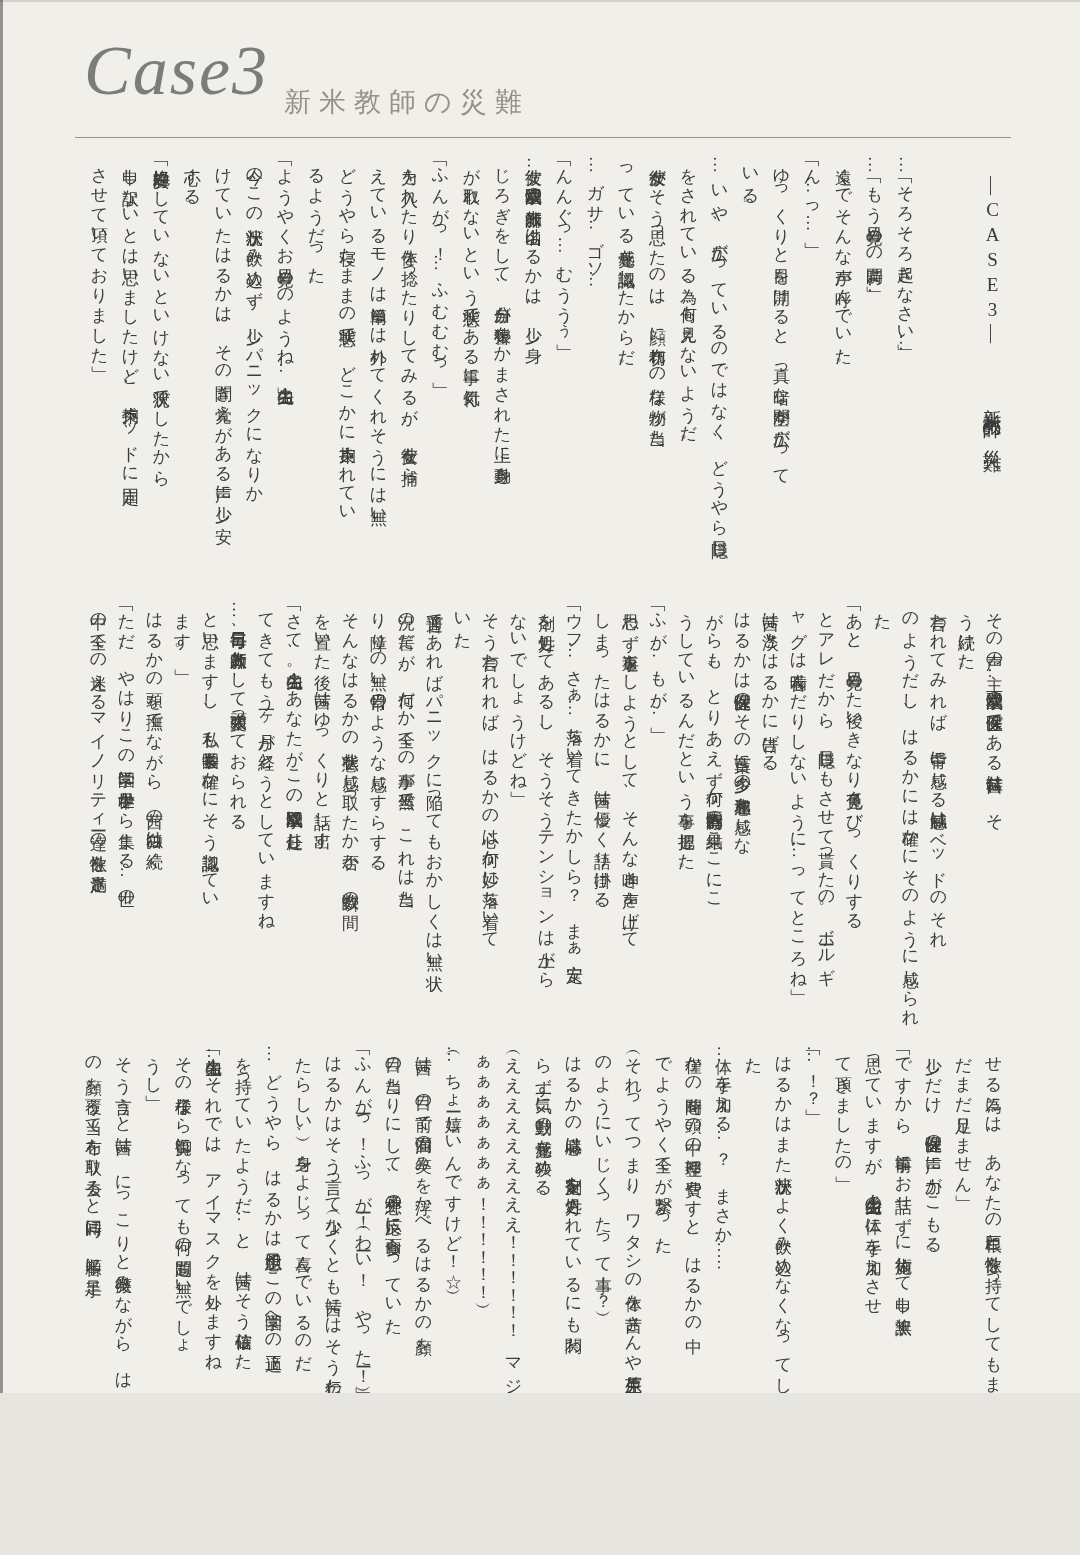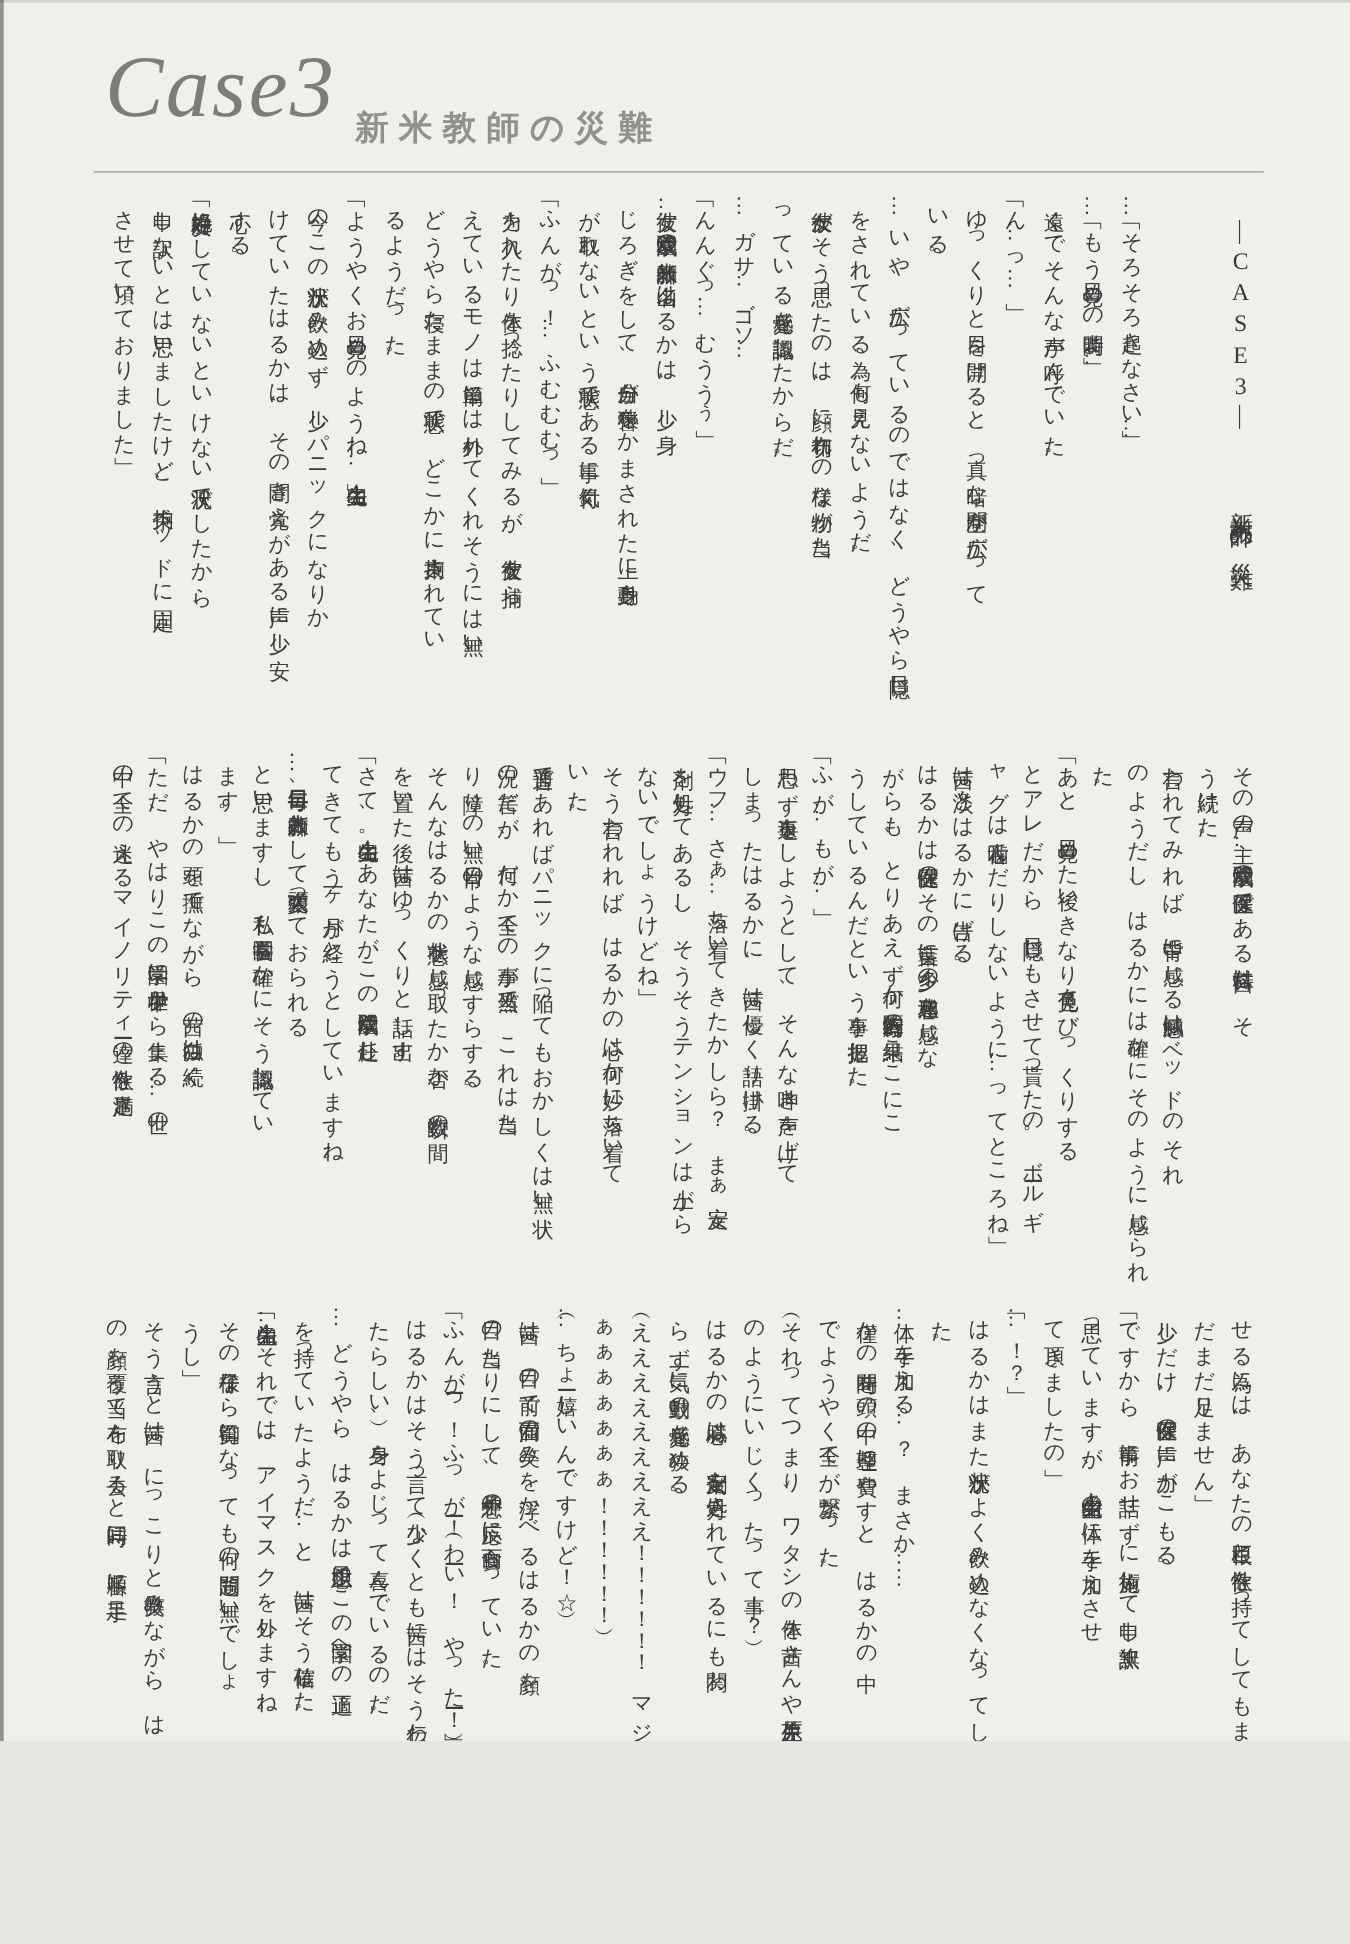--- a/index.html
+++ b/index.html
@@ -17,21 +17,21 @@
   .edge-bottom{position:absolute;left:330px;top:1550px;width:750px;height:5px;background:#23221f;opacity:.55;}
   .edge-top{position:absolute;left:0;top:0;width:100%;height:2px;background:#b9b6ae;opacity:.5;}
 
   .case{
     position:absolute;left:84px;top:36px;
     font-style:italic;font-size:70px;line-height:1;
     color:#7c7c7a;letter-spacing:2px;
   }
   .subtitle{
     position:absolute;left:284px;top:84px;
-    font-size:27px;color:#93918c;letter-spacing:8px;font-weight:bold;
+    font-size:27px;color:#93918c;letter-spacing:8px;
   }
   .rule{position:absolute;height:1px;background:#97958f;}
   .rule-top{left:75px;top:137px;width:936px;}
   .rule-bottom{left:85px;top:1479px;width:928px;}
 
   .band{
     position:absolute;right:72px;height:452px;
     writing-mode:vertical-rl;text-orientation:mixed;
     font-size:17px;letter-spacing:0.5px;
     white-space:nowrap;

